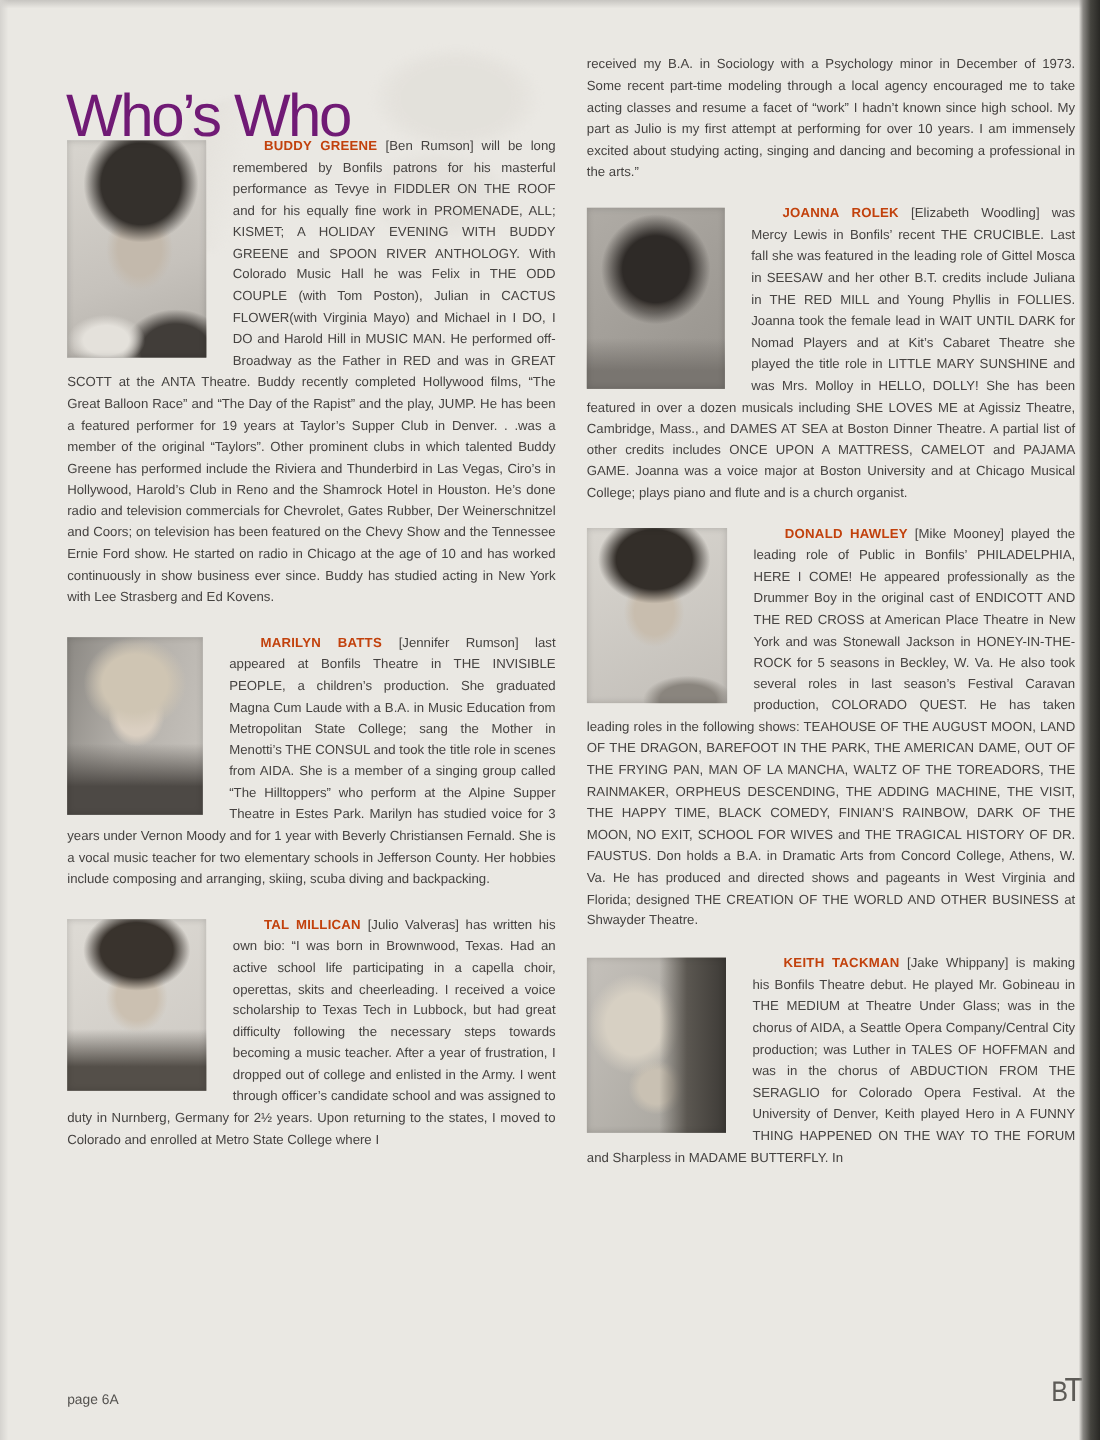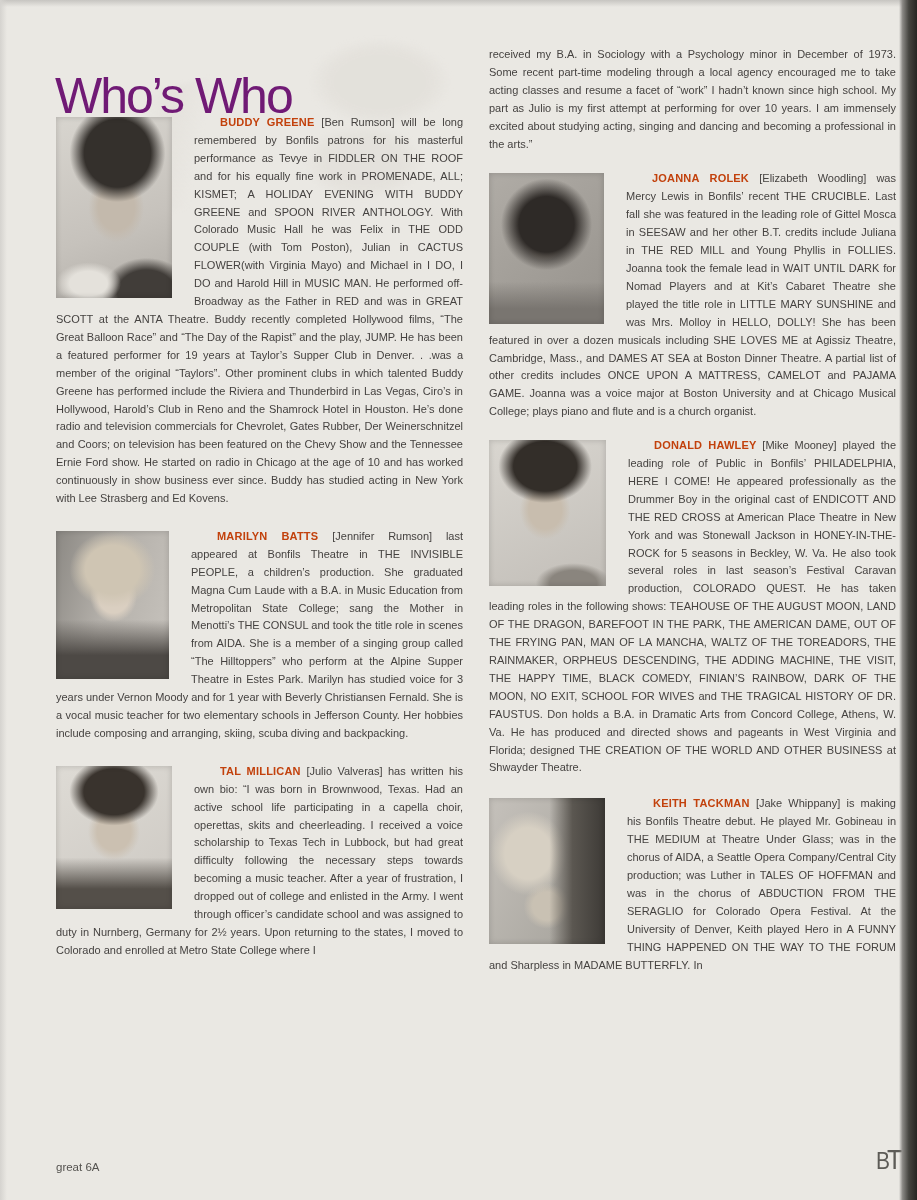--- a/index.html
+++ b/index.html
@@ -128,21 +128,21 @@
       <p class="bio-text"><span class="s-b">DONALD HAWLEY </span><span>[</span><span class="s-i">Mike Mooney</span><span>] played the leading role of Public in Bonfils’ </span><span class="s-i">PHILADELPHIA, HERE I COME!</span><span> He appeared professionally as the Drummer Boy in the original cast of </span><span class="s-i">ENDICOTT AND THE RED CROSS</span><span> at American Place Theatre in New York and was Stonewall Jackson in </span><span class="s-i">HONEY-IN-THE-ROCK</span><span> for 5 seasons in Beckley, W. Va. He also took several roles in last season’s Festival Caravan production, </span><span class="s-i">COLORADO QUEST.</span><span> He has taken leading roles in the following shows: </span><span class="s-i">TEAHOUSE OF THE AUGUST MOON, LAND OF THE DRAGON, BAREFOOT IN THE PARK, THE AMERICAN DAME, OUT OF THE FRYING PAN, MAN OF LA MANCHA, WALTZ OF THE TOREADORS, THE RAINMAKER, ORPHEUS DESCEND­ING, THE ADDING MACHINE, THE VISIT, THE HAPPY TIME, BLACK COMEDY, FINIAN’S RAINBOW, DARK OF THE MOON, NO EXIT, SCHOOL FOR WIVES</span><span> and </span><span class="s-i">THE TRAGICAL HISTORY OF DR. FAUSTUS.</span><span> Don holds a B.A. in Dramatic Arts from Concord College, Athens, W. Va. He has produced and directed shows and pageants in West Virginia and Florida; designed </span><span class="s-i">THE CREATION OF THE WORLD AND OTHER BUSINESS</span><span> at Shwayder Theatre.</span></p>
     </div>
 
     <div class="bio" style="margin-top:18px">
       <div class="photo photo-keith" role="img" aria-label="Black-and-white profile portrait photo of Keith Tackman"></div>
       <p class="bio-text"><span class="s-b">KEITH TACKMAN </span><span>[</span><span class="s-i">Jake Whippany</span><span>] is making his Bonfils Theatre debut. He played Mr. Gobineau in </span><span class="s-i">THE MEDIUM</span><span> at Theatre Under Glass; was in the chorus of </span><span class="s-i">AIDA,</span><span> a Seattle Opera Company/Central City production; was Luther in </span><span class="s-i">TALES OF HOFFMAN</span><span> and was in the chorus of </span><span class="s-i">ABDUCTION FROM THE SERAGLIO</span><span> for Colorado Opera Festival. At the University of Denver, Keith played Hero in </span><span class="s-i">A FUNNY THING HAPPENED ON THE WAY TO THE FORUM</span><span> and Sharpless in </span><span class="s-i">MADAME BUTTERFLY</span><span>. In</span></p>
     </div>
 
   </div>
 
-  <div class="page-number">great 6A</div>
+  <div class="page-number">page 6A</div>
 
   <div class="bt-logo">
     <span class="bt-b">B</span><span class="bt-t">T</span>
   </div>
 
   <div class="edge-top"></div>
   <div class="edge-left"></div>
   <div class="edge-right"></div>
 
 </div>

